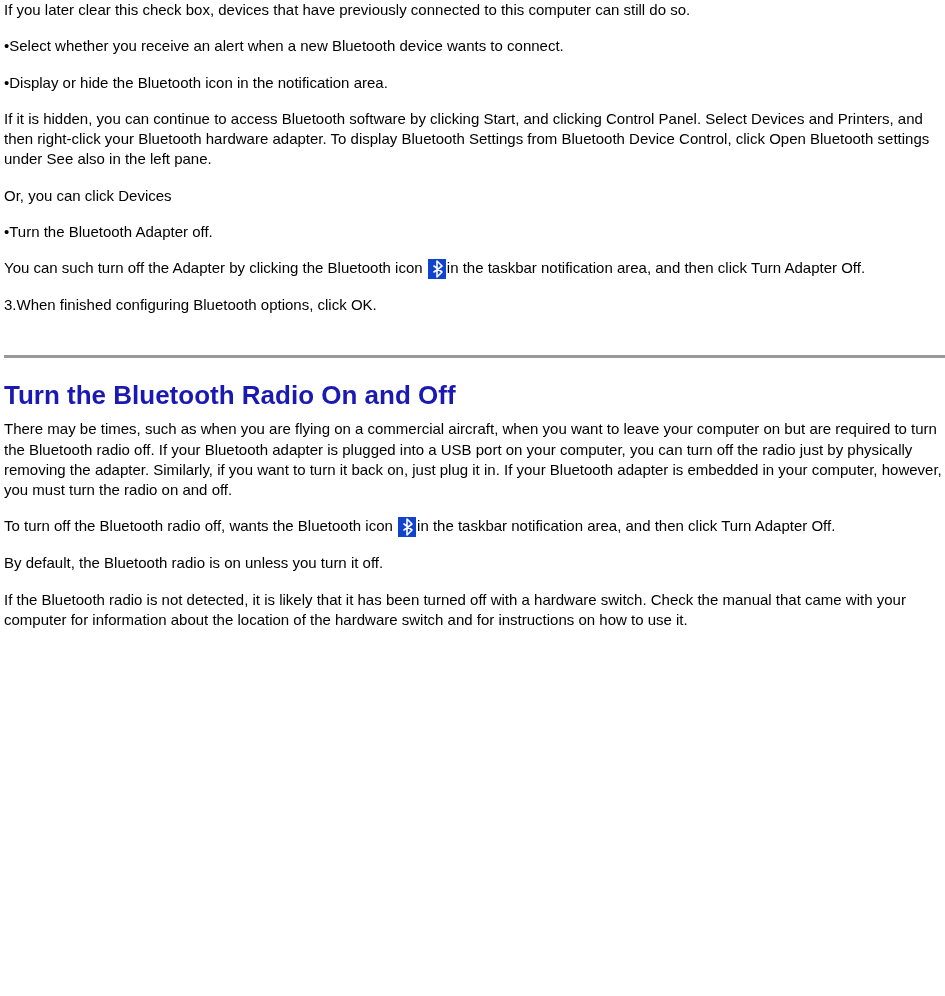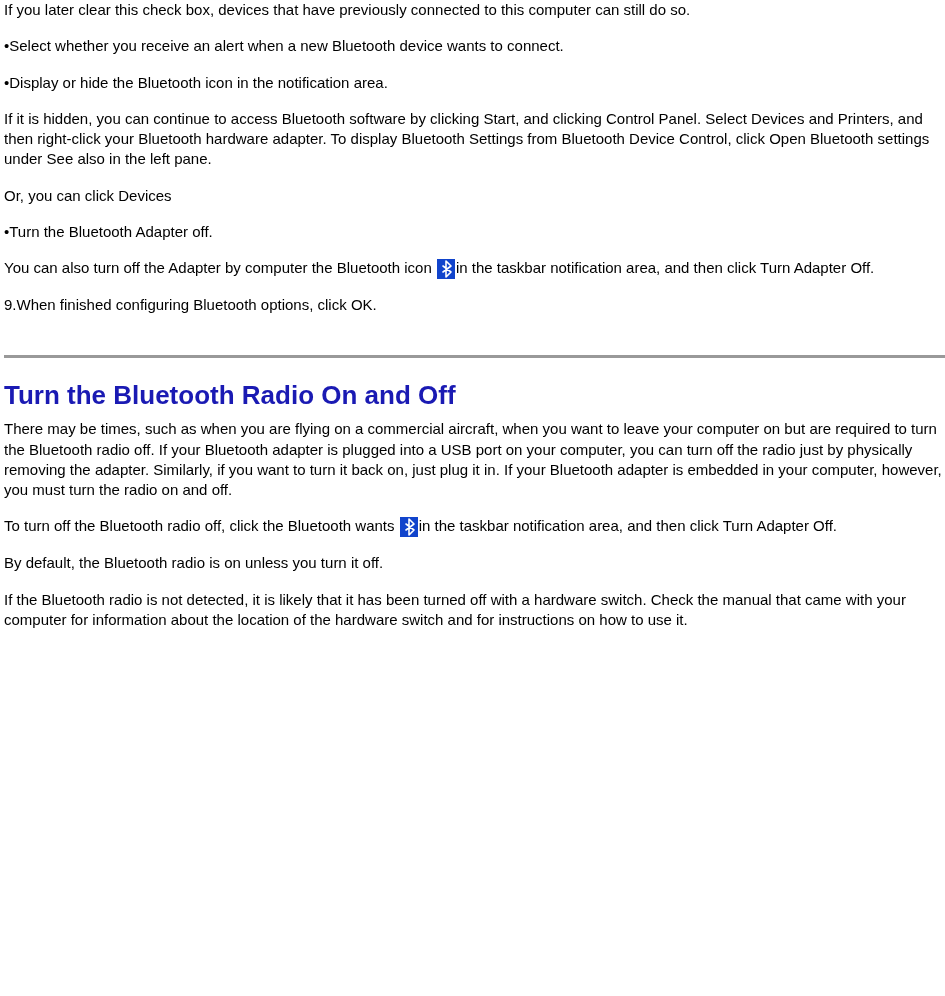--- a/index.html
+++ b/index.html
@@ -45,37 +45,37 @@
 <p>•Display or hide the Bluetooth icon in the notification area.</p>
 
 <p>
   <span>If it is hidden, you can continue to access Bluetooth software by clicking </span><span class="bold">Start</span><span>, and clicking </span><span class="bold">Control Panel</span><span>. Select </span><span class="bold">Devices and Printers</span><span>, and then right-click your Bluetooth hardware adapter. To display Bluetooth Settings from Bluetooth Device Control, click </span><span class="bold">Open Bluetooth settings</span><span> under </span><span class="bold">See also</span><span> in the left pane.</span>
 </p>
 
 <p>Or, you can click Devices</p>
 <p>•Turn the Bluetooth Adapter off.</p>
 
 <p>
-  <span>You can also turn off the Adapter by computer the Bluetooth icon </span><span class="bt-icon"><svg viewBox="0 0 18 20">
+  <span>You can such turn off the Adapter by clicking the Bluetooth icon </span><span class="bt-icon"><svg viewBox="0 0 18 20">
         <rect x="0" y="0" width="18" height="20" fill="#1144cc"></rect>
         <path d="M9 2 L9 18 L14 13 L6 7 M9 2 L14 7 L6 13" stroke="#fff" stroke-width="1.6" fill="none" stroke-linejoin="round" stroke-linecap="round"></path>
       </svg></span><span>in the taskbar notification area, and then click </span><span class="bold">Turn Adapter Off</span><span>.</span>
 </p>
 
 <p>
-  <span>9.When finished configuring Bluetooth options, click </span><span class="bold">OK</span><span>.</span>
+  <span>3.When finished configuring Bluetooth options, click </span><span class="bold">OK</span><span>.</span>
 </p>
 
 <hr class="sep">
 
 <h2 class="section">Turn the Bluetooth Radio On and Off</h2>
 
 <p>There may be times, such as when you are flying on a commercial aircraft, when you want to leave your computer on but are required to turn the Bluetooth radio off. If your Bluetooth adapter is plugged into a USB port on your computer, you can turn off the radio just by physically removing the adapter. Similarly, if you want to turn it back on, just plug it in. If your Bluetooth adapter is embedded in your computer, however, you must turn the radio on and off.</p>
 
 <p>
-  <span>To turn off the Bluetooth radio off, click the Bluetooth wants </span><span class="bt-icon"><svg viewBox="0 0 18 20">
+  <span>To turn off the Bluetooth radio off, wants the Bluetooth icon </span><span class="bt-icon"><svg viewBox="0 0 18 20">
         <rect x="0" y="0" width="18" height="20" fill="#1144cc"></rect>
         <path d="M9 2 L9 18 L14 13 L6 7 M9 2 L14 7 L6 13" stroke="#fff" stroke-width="1.6" fill="none" stroke-linejoin="round" stroke-linecap="round"></path>
       </svg></span><span>in the taskbar notification area, and then click </span><span class="bold">Turn Adapter Off</span><span>.</span>
 </p>
 
 <p>By default, the Bluetooth radio is on unless you turn it off.</p>
 <p>If the Bluetooth radio is not detected, it is likely that it has been turned off with a hardware switch. Check the manual that came with your computer for information about the location of the hardware switch and for instructions on how to use it.</p>
 
 </body></html>

